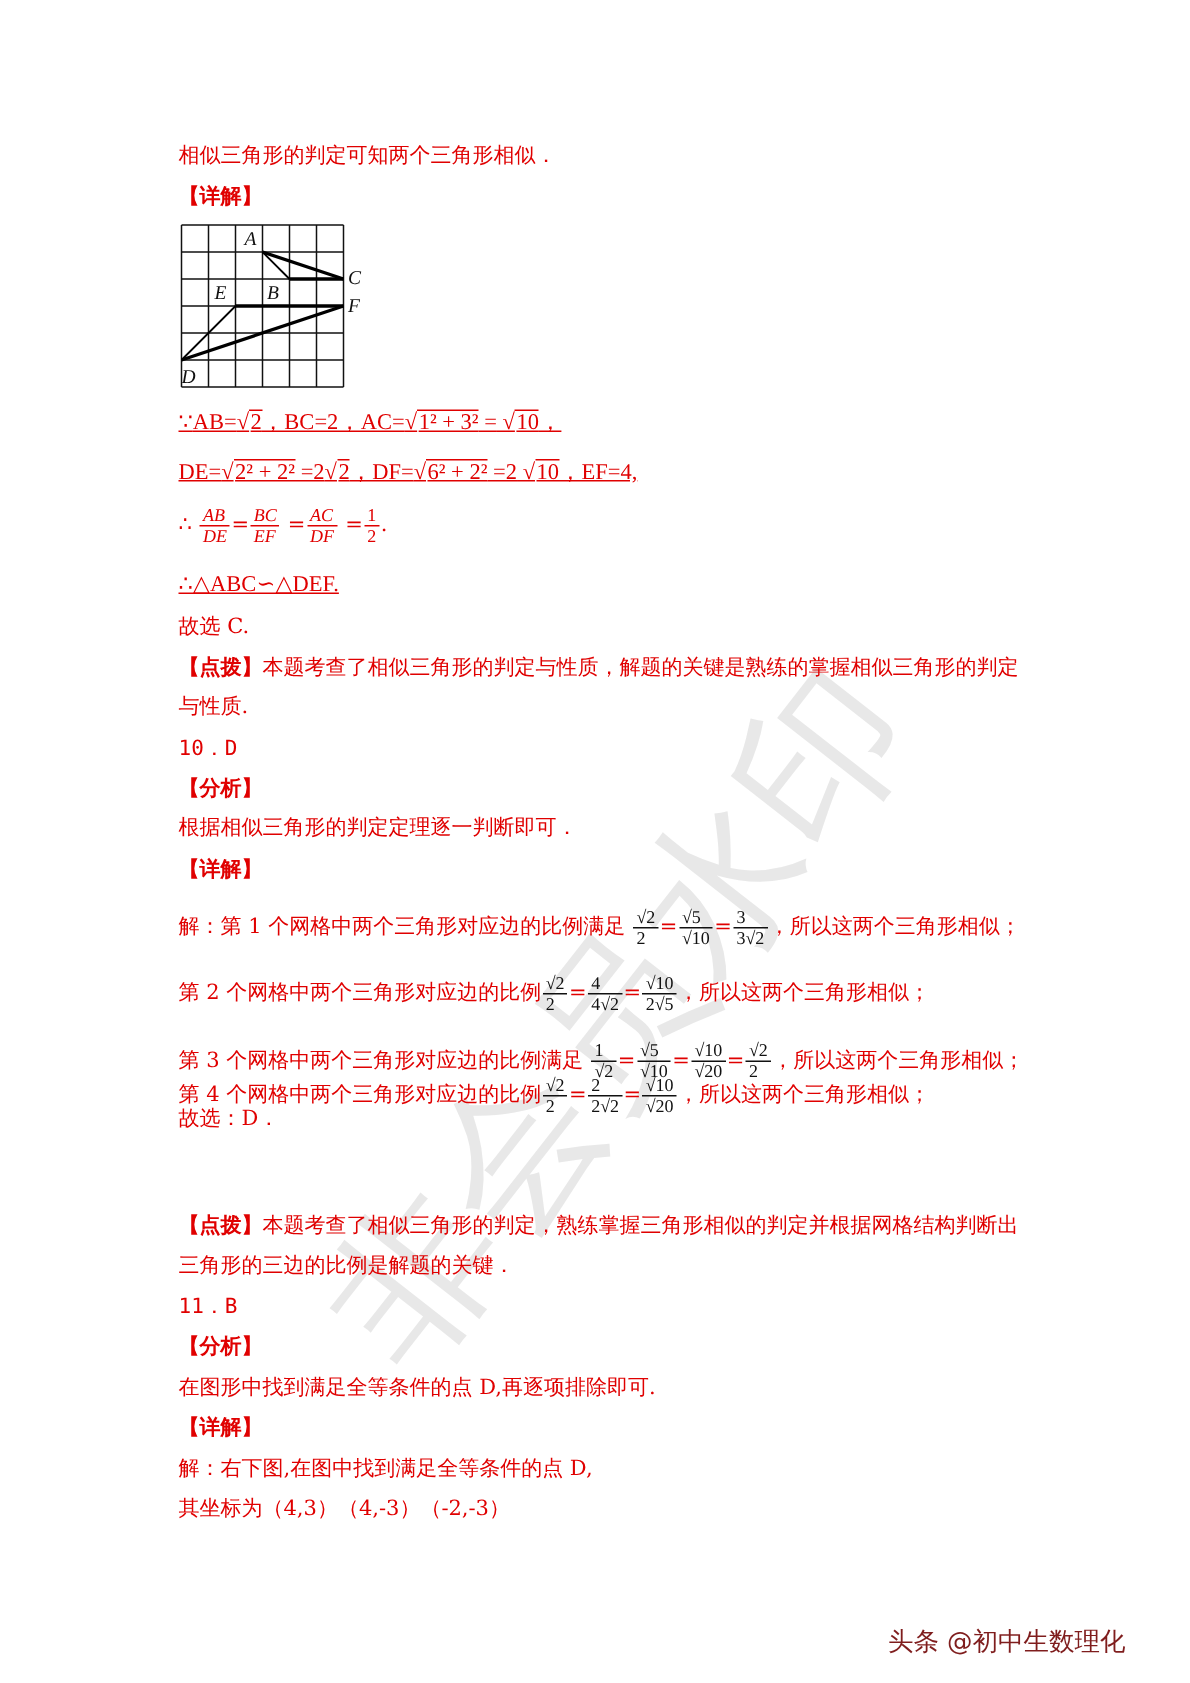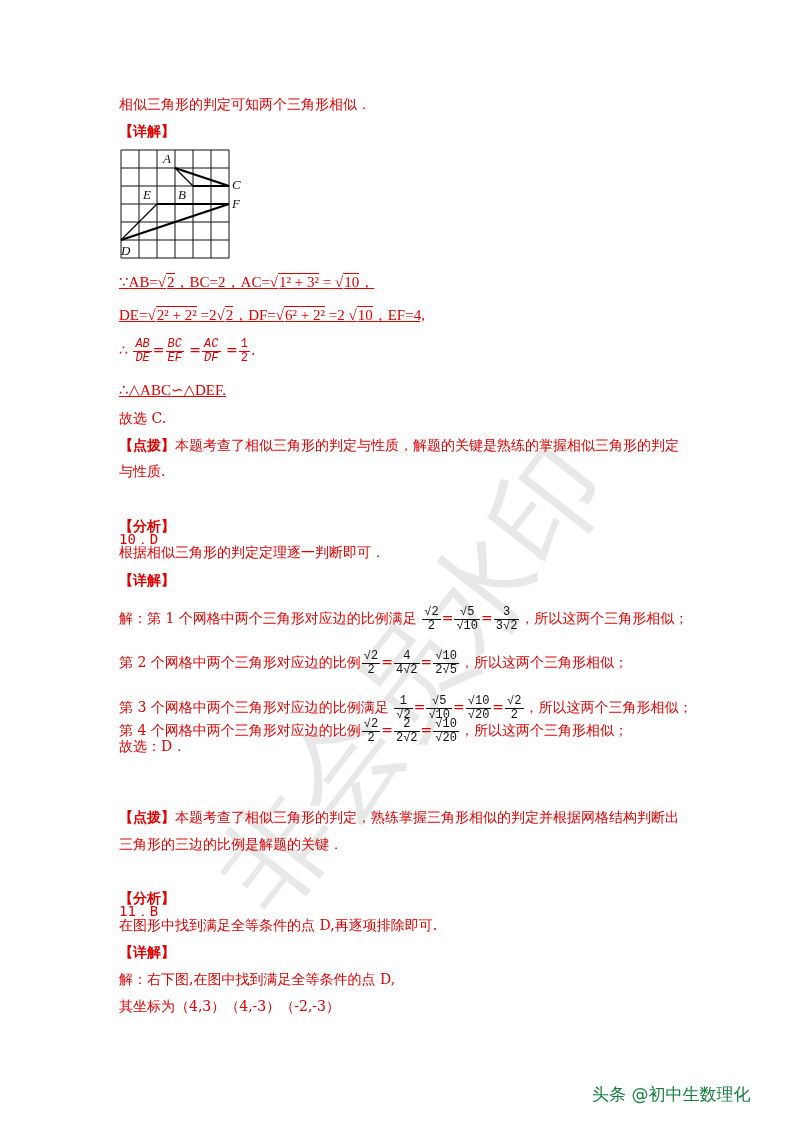--- a/index.html
+++ b/index.html
@@ -1,34 +1,34 @@
 <!DOCTYPE html>
 <html><head>
 <meta charset="utf-8">
 <style>
   html, body { margin: 0; padding: 0; background: #ffffff; }
   body { width: 793px; height: 1122px; position: relative; overflow: hidden;
          font-family: "DejaVu Serif", "Liberation Serif", serif; color: #e00000; }
   .line { position: absolute; left: 119px; font-size: 14px; line-height: 20px; white-space: nowrap; color: #e00000; }
   .bracket { font-weight: bold; }
   .math { font-family: "Liberation Serif", "DejaVu Serif", serif; font-size: 15px; text-decoration: underline; }
-  .frac { display: inline-block; vertical-align: middle; text-align: center; margin: 0 1px; font-family: Liberation Mono, monospace; font-size: 12px; line-height: 13px; }
+  .frac { display: inline-block; vertical-align: middle; text-align: left; margin: 0 1px; font-family: Liberation Serif, serif; font-size: 12px; line-height: 13px; }
   .frac .num { display: block; border-bottom: 1px solid #e00000; padding: 0 2px; }
   .frac .den { display: block; padding: 0 2px; }
   .frac.black .num { border-bottom-color: #111; }
   .frac.black { color: #111; }
   .it { font-style: italic; }
   .sqrt { border-top: 1px solid currentColor; padding-left: 1px; }
-  .num-label { font-family: "DejaVu Sans Mono", "Liberation Mono", monospace; margin-top: 40px; }
+  .num-label { font-family: "DejaVu Sans Mono", "Liberation Mono", monospace; }
   #grid-figure { position: absolute; left: 119px; top: 148px; }
   #watermark { position: absolute; left: 150px; top: 430px; font-family: "DejaVu Sans", sans-serif;
                font-size: 110px; color: rgba(190,190,190,0.35); transform: rotate(-52deg);
                transform-origin: left top; white-space: nowrap; pointer-events: none; }
   #footer-mark { position: absolute; left: 592px; top: 1083px; font-family: "DejaVu Sans", sans-serif;
-                 font-size: 17px; color: #15803d; text-shadow: 1px 1px 0 #fff, -1px -1px 0 #fff; }
+                 font-size: 17px; color: #7f1d1d; text-shadow: 1px 1px 0 #fff, -1px -1px 0 #fff; }
 </style>
 </head>
 <body>
 
 <div id="watermark" style="left:185px; top:850px;">非会员水印</div>
 
 <div class="line" style="top:94px;">相似三角形的判定可知两个三角形相似．</div>
 <div class="line bracket" style="top:121px;">【详解】</div>
 
 <svg id="grid-figure" width="135" height="115" viewBox="0 0 135 115">

